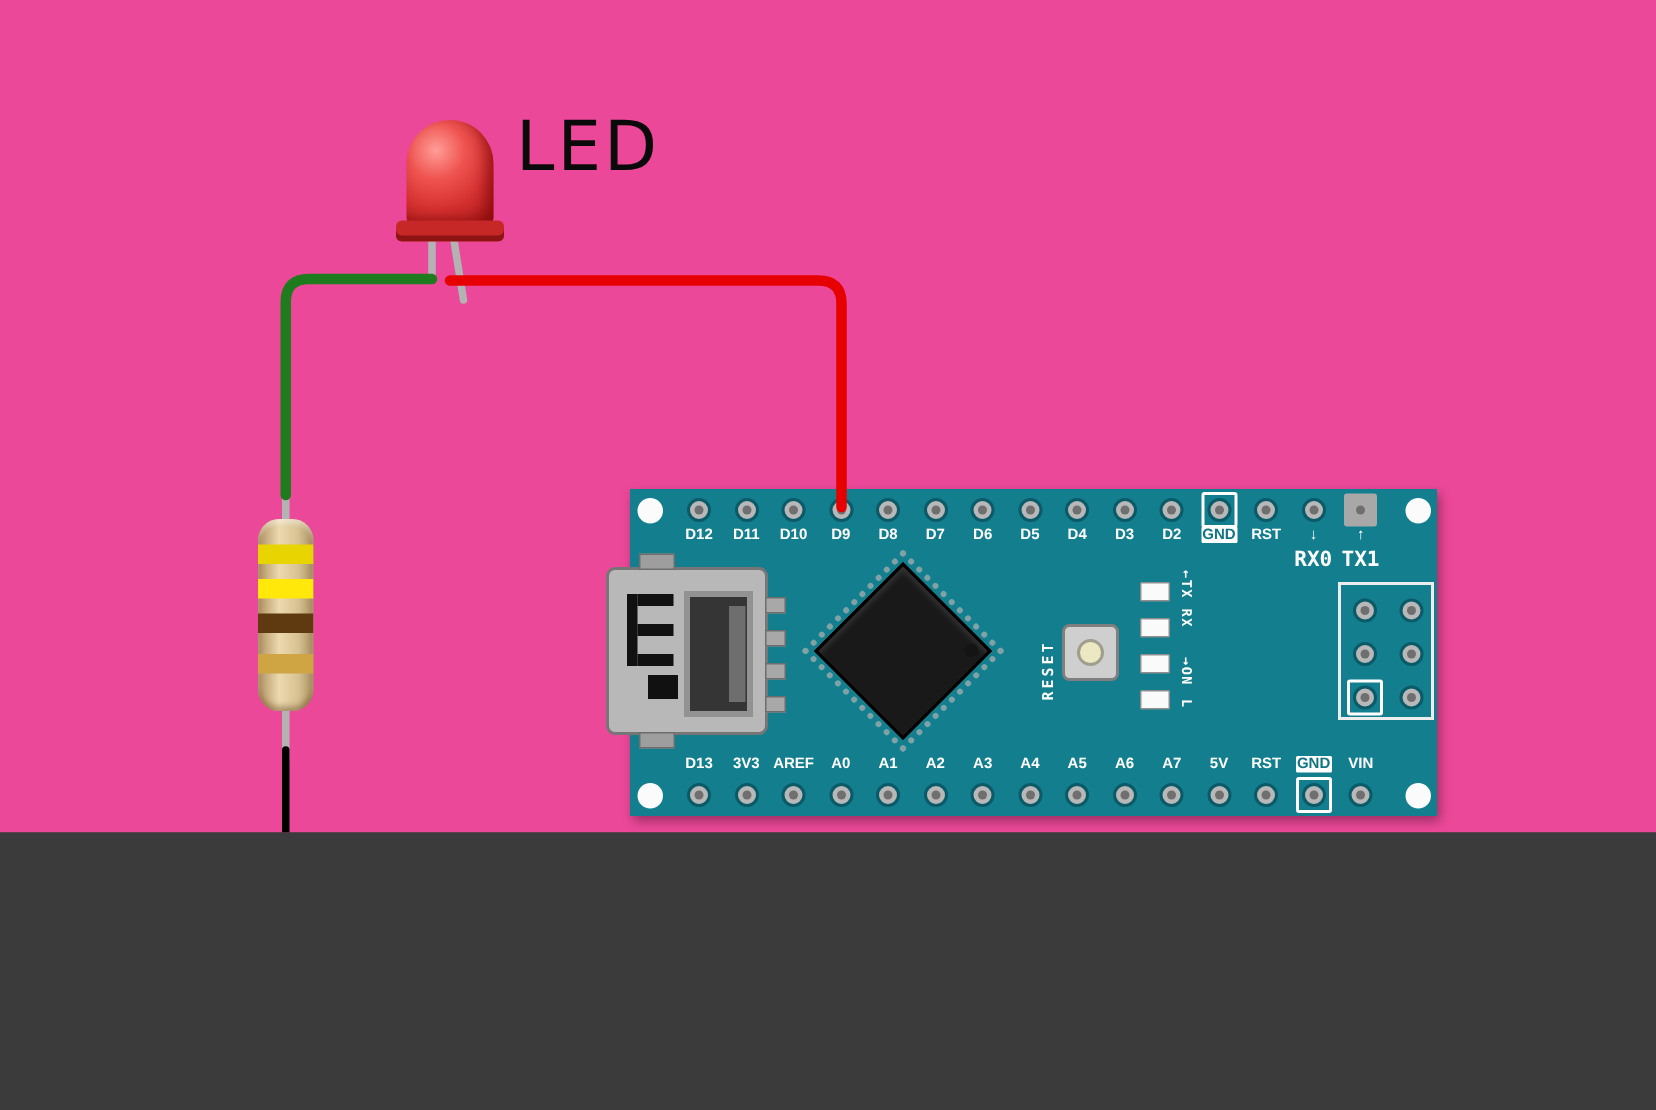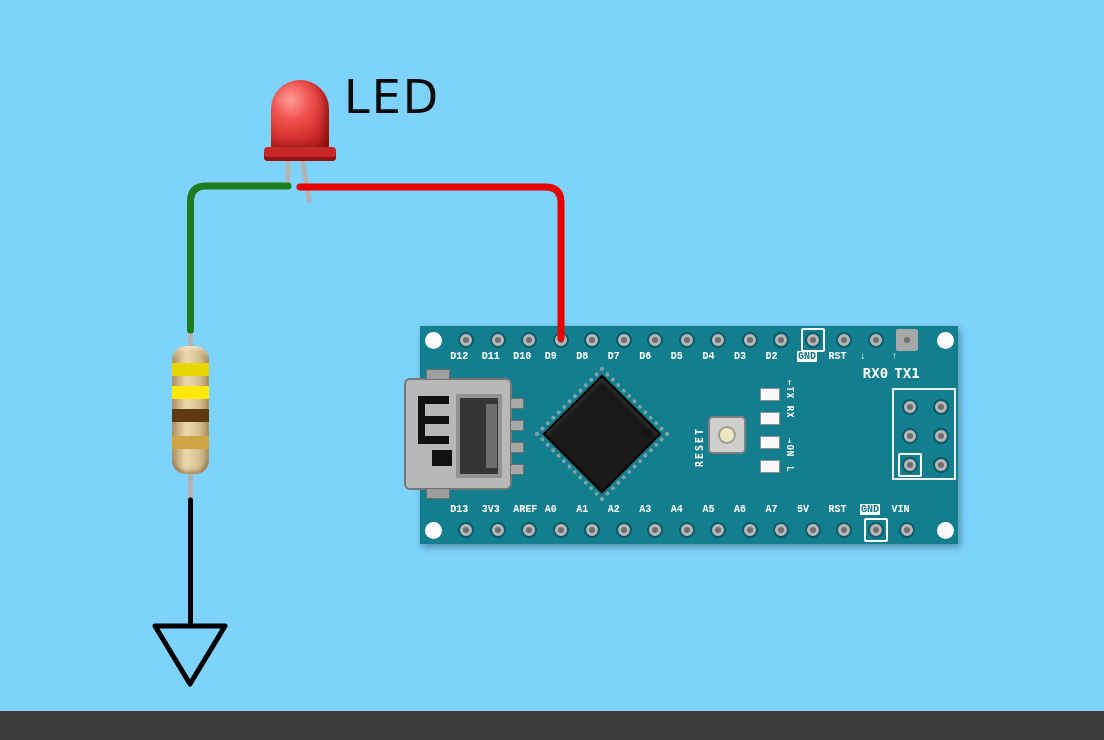--- a/index.html
+++ b/index.html
@@ -1,17 +1,17 @@
 <!DOCTYPE html>
 <html><head>
 <meta charset="utf-8">
 <style>
   * { margin:0; padding:0; box-sizing:border-box; }
   html,body { background:#3b3b3b; font-family:"DejaVu Sans", sans-serif; }
-  #canvas { position:relative; width:1104px; height:711px; background:#7dd3fc; overflow:hidden; }
+  #canvas { position:relative; width:1104px; height:555px; background:#ec4899; overflow:hidden; }
 
   #wires { position:absolute; left:0; top:0; width:1104px; height:740px; z-index:5; pointer-events:none; }
 
   
   .led-group { position:absolute; left:264px; top:80px; width:72px; height:82px; z-index:6; }
   .led-body { position:absolute; left:7px; top:0; width:58px; height:72px;
     border-radius:29px 29px 7px 7px;
     background: radial-gradient(circle at 34% 28%, #ff9d97 0%, #ef5350 30%, #d32f2f 62%, #a01313 100%);
     box-shadow: inset -5px -5px 9px rgba(110,0,0,.55); }
   .led-flange { position:absolute; left:0; top:67px; width:72px; height:14px; border-radius:4px;
@@ -35,21 +35,21 @@
     background:#137e8d; z-index:1; box-shadow: 2px 3px 7px rgba(0,0,0,.35); }
   .hole { position:absolute; width:17px; height:17px; border-radius:50%; background:#fbfbfb; }
   .hole-tl { left:4.5px; top:5.5px; }  .hole-tr { left:516.5px; top:5.5px; }
   .hole-bl { left:4.5px; top:195.5px; } .hole-br { left:516.5px; top:195.5px; }
 
   .pin-row { position:absolute; left:30.25px; width:473px; display:flex; }
   #top-pin-circles { top:6px; }  #bottom-pin-circles { top:196px; }
   .slot { width:31.53px; height:16px; display:flex; justify-content:center; align-items:center; position:relative; }
   .label-row { position:absolute; left:30.25px; width:473px; display:flex; }
   #top-pin-labels { top:25px; }  #bottom-pin-labels { top:178px; }
-  .pin-label { width:31.53px; text-align:left; font-family:Liberation Mono, monospace;
+  .pin-label { width:31.53px; text-align:center; font-family:Liberation Sans, sans-serif;
     font-size:10px; font-weight:bold; color:#fff; }
   .pin-label .hl { background:#fff; color:#117482; padding:0 1px; border-radius:1px; }
   .sub-label { position:absolute; width:31.53px; text-align:center; font-family:"DejaVu Sans Mono", monospace;
     font-size:14px; font-weight:bold; color:#fff; }
 
   .pin { width:16px; height:16px; border-radius:50%; background:#b8b8b8; border:2px solid #0a5a68;
     position:relative; z-index:0; display:flex; align-items:center; justify-content:center; }
   .pin-hole { width:6px; height:6px; border-radius:50%; background:#6f6f6f; }
   .pin.sq::before { content:""; position:absolute; inset:-6px; border:2px solid #fff; border-radius:2px; }
   .pin.pad::before { content:""; position:absolute; inset:-5px; background:#a8a8a8; z-index:-1; border-radius:2px; }

